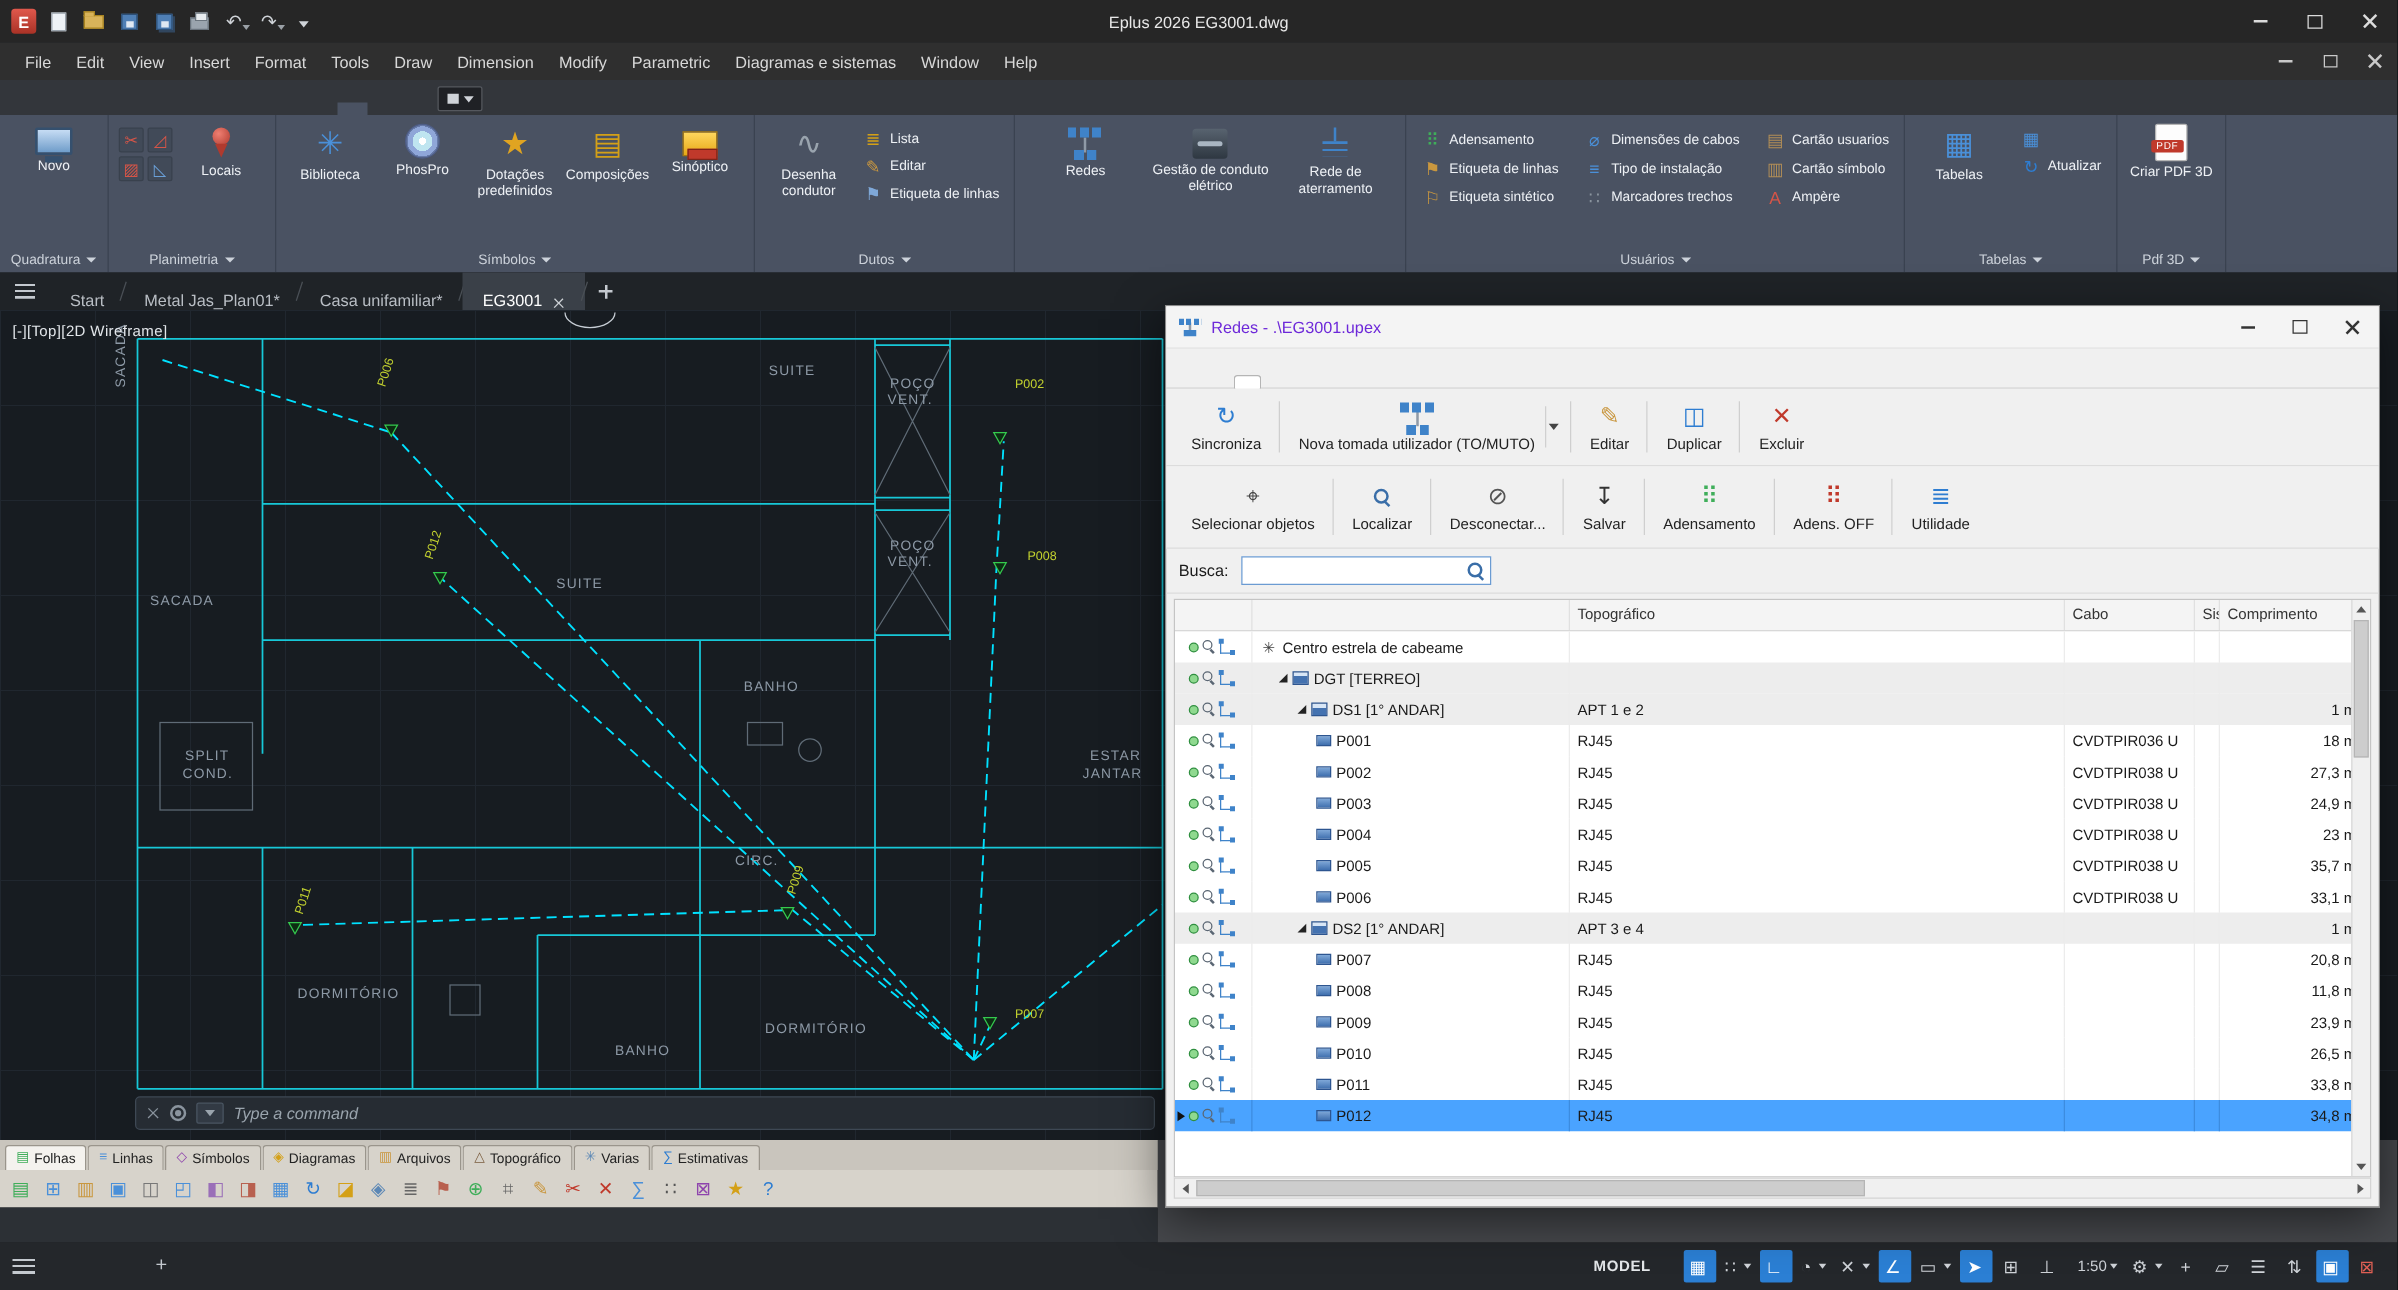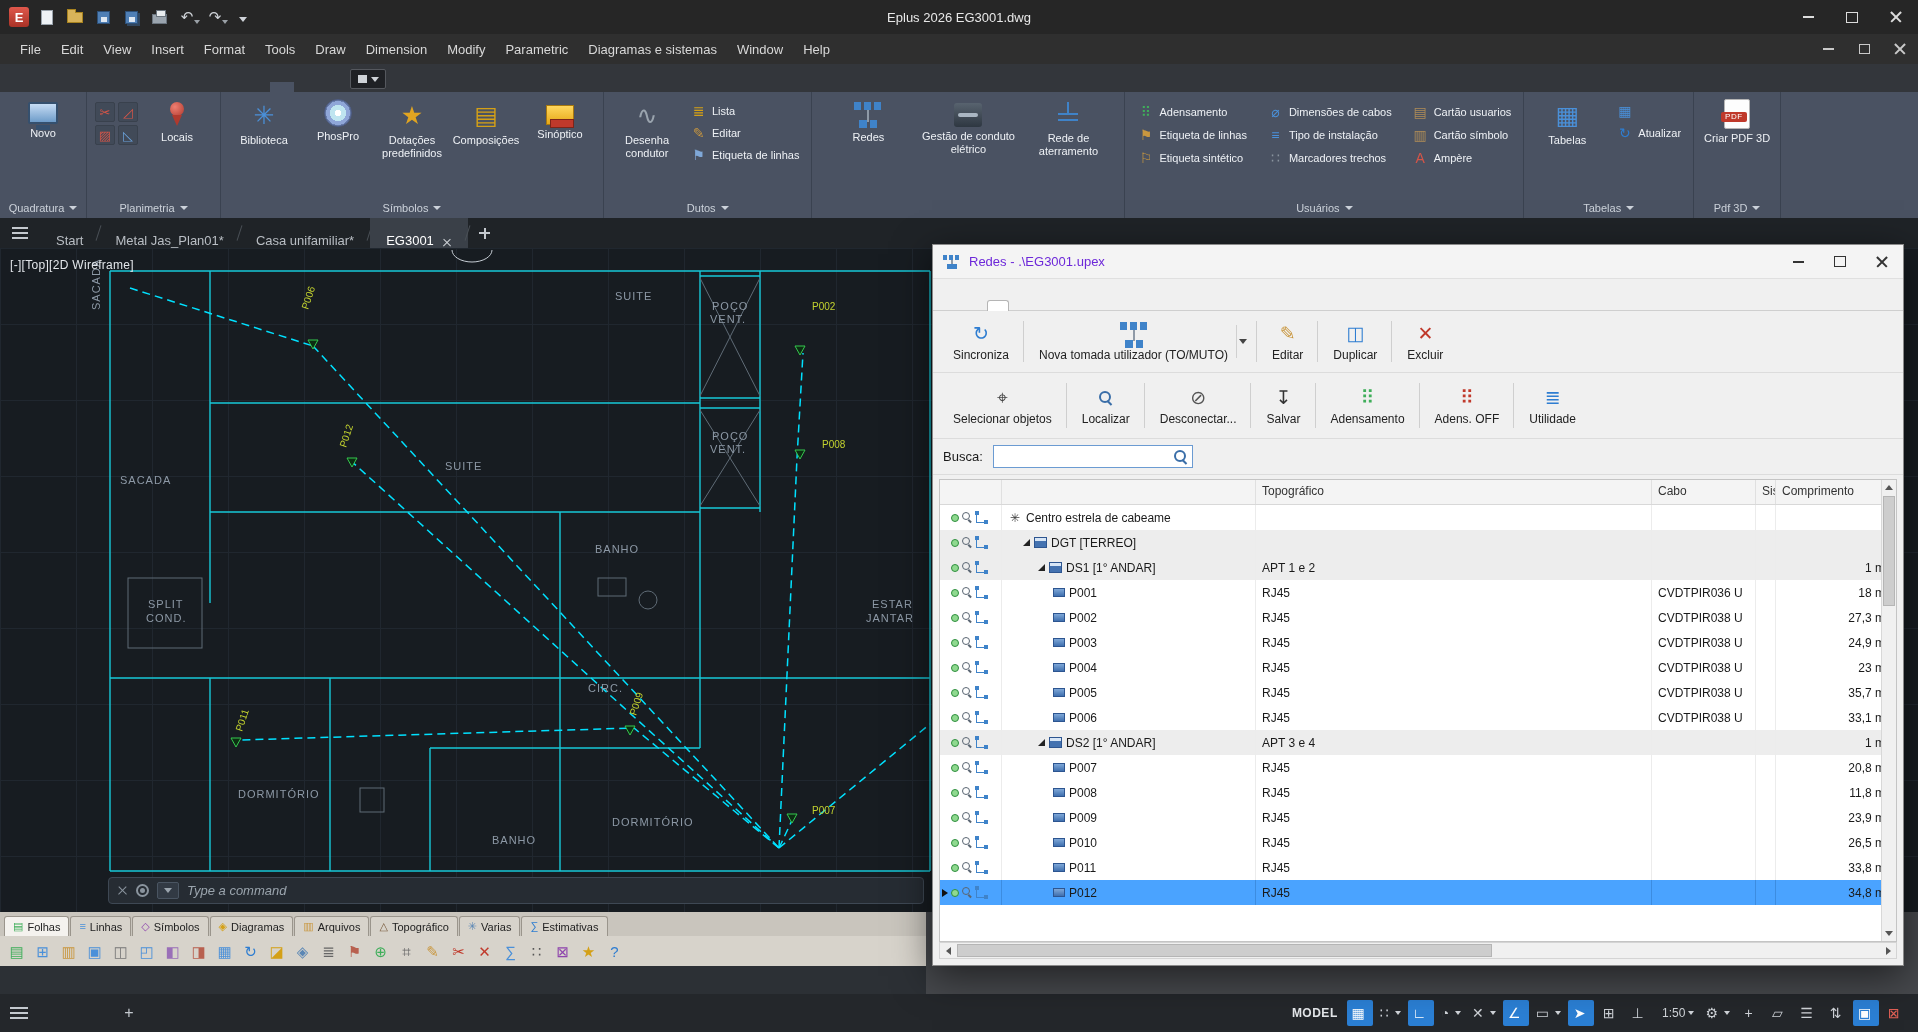--- a/index.html
+++ b/index.html
@@ -131,21 +131,21 @@
   .band-dark-right{position:absolute;left:926px;top:912px;width:992px;height:82px;background:#46484c;}
 
   
   .statusbar{position:absolute;left:0;top:994px;width:100%;height:38px;background:#24272b;display:flex;align-items:center;color:#cfd3d8;font-size:13px;padding:0 10px;gap:6px;}
   .sb-menu{width:18px;height:13px;background:repeating-linear-gradient(#c4c9cf 0 2px,rgba(0,0,0,0) 2px 5px);margin-right:8px;}
   .sb-layouts{display:flex;align-items:center;gap:4px;}
   .sb-ltab{padding:4px 10px;color:#9aa0a6;position:relative;}
   .sb-ltab::after{content:"";position:absolute;right:-2px;top:8px;bottom:8px;width:1px;background:#4a5056;transform:rotate(18deg);}
   .sb-ltab.active{color:#fff;font-weight:bold;}
   .sb-plus{width:26px;height:22px;display:flex;align-items:center;justify-content:center;color:#c4c9cf;font-size:16px;}
-  .sb-right{margin-left:auto;display:flex;align-items:center;gap:3px;}
+  .sb-right{margin-left:auto;display:flex;align-items:center;gap:20px;}
   .sb-model{font-size:12px;font-weight:bold;color:#e4e7ea;margin-right:6px;letter-spacing:.5px;}
   .sb-btn{min-width:26px;height:26px;display:flex;align-items:center;justify-content:center;gap:3px;padding:0 4px;border-radius:2px;position:relative;color:#cfd3d8;}
   .sb-btn.active{background:#2b7fd4;color:#fff;}
   .sb-btn.danger .sb-g{color:#e06055;}
   .sb-g{font-size:14px;line-height:1;}
   .sb-l{font-size:12px;}
   .sb-dd{display:none;border-left:3px solid transparent;border-right:3px solid transparent;border-top:4px solid currentColor;}
   .sb-btn.has-dd .sb-dd{display:inline-block;}
 
   

